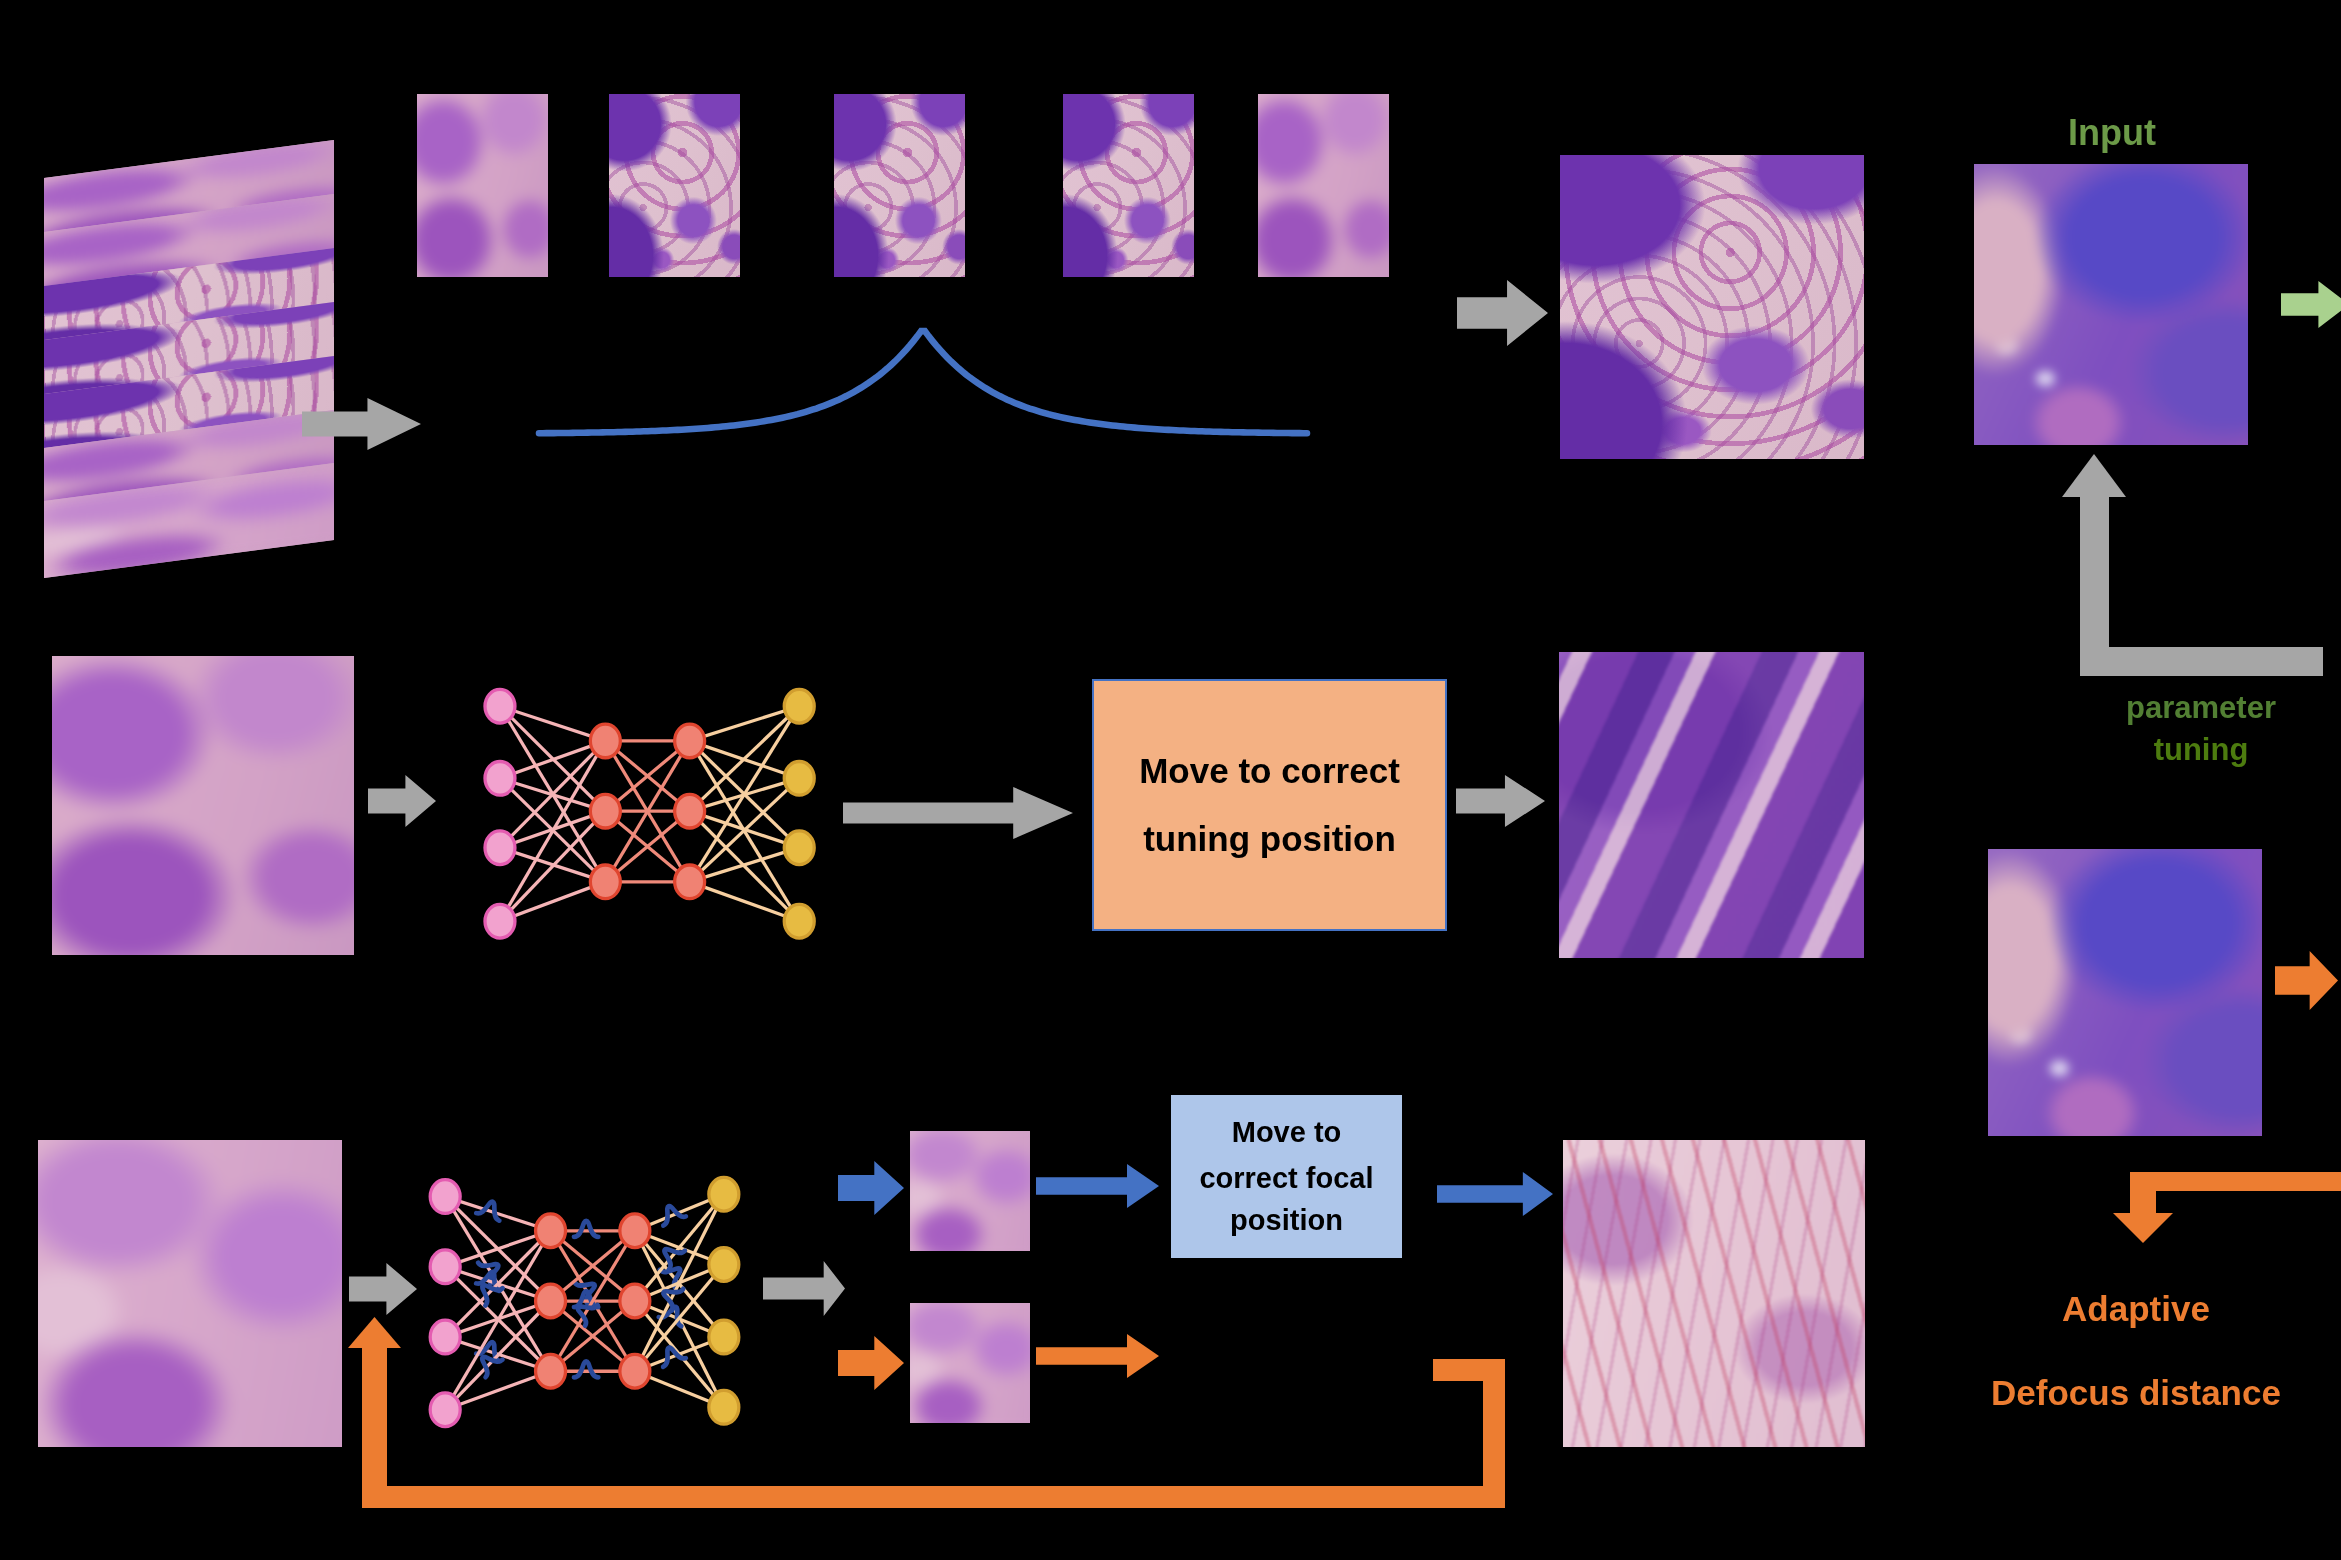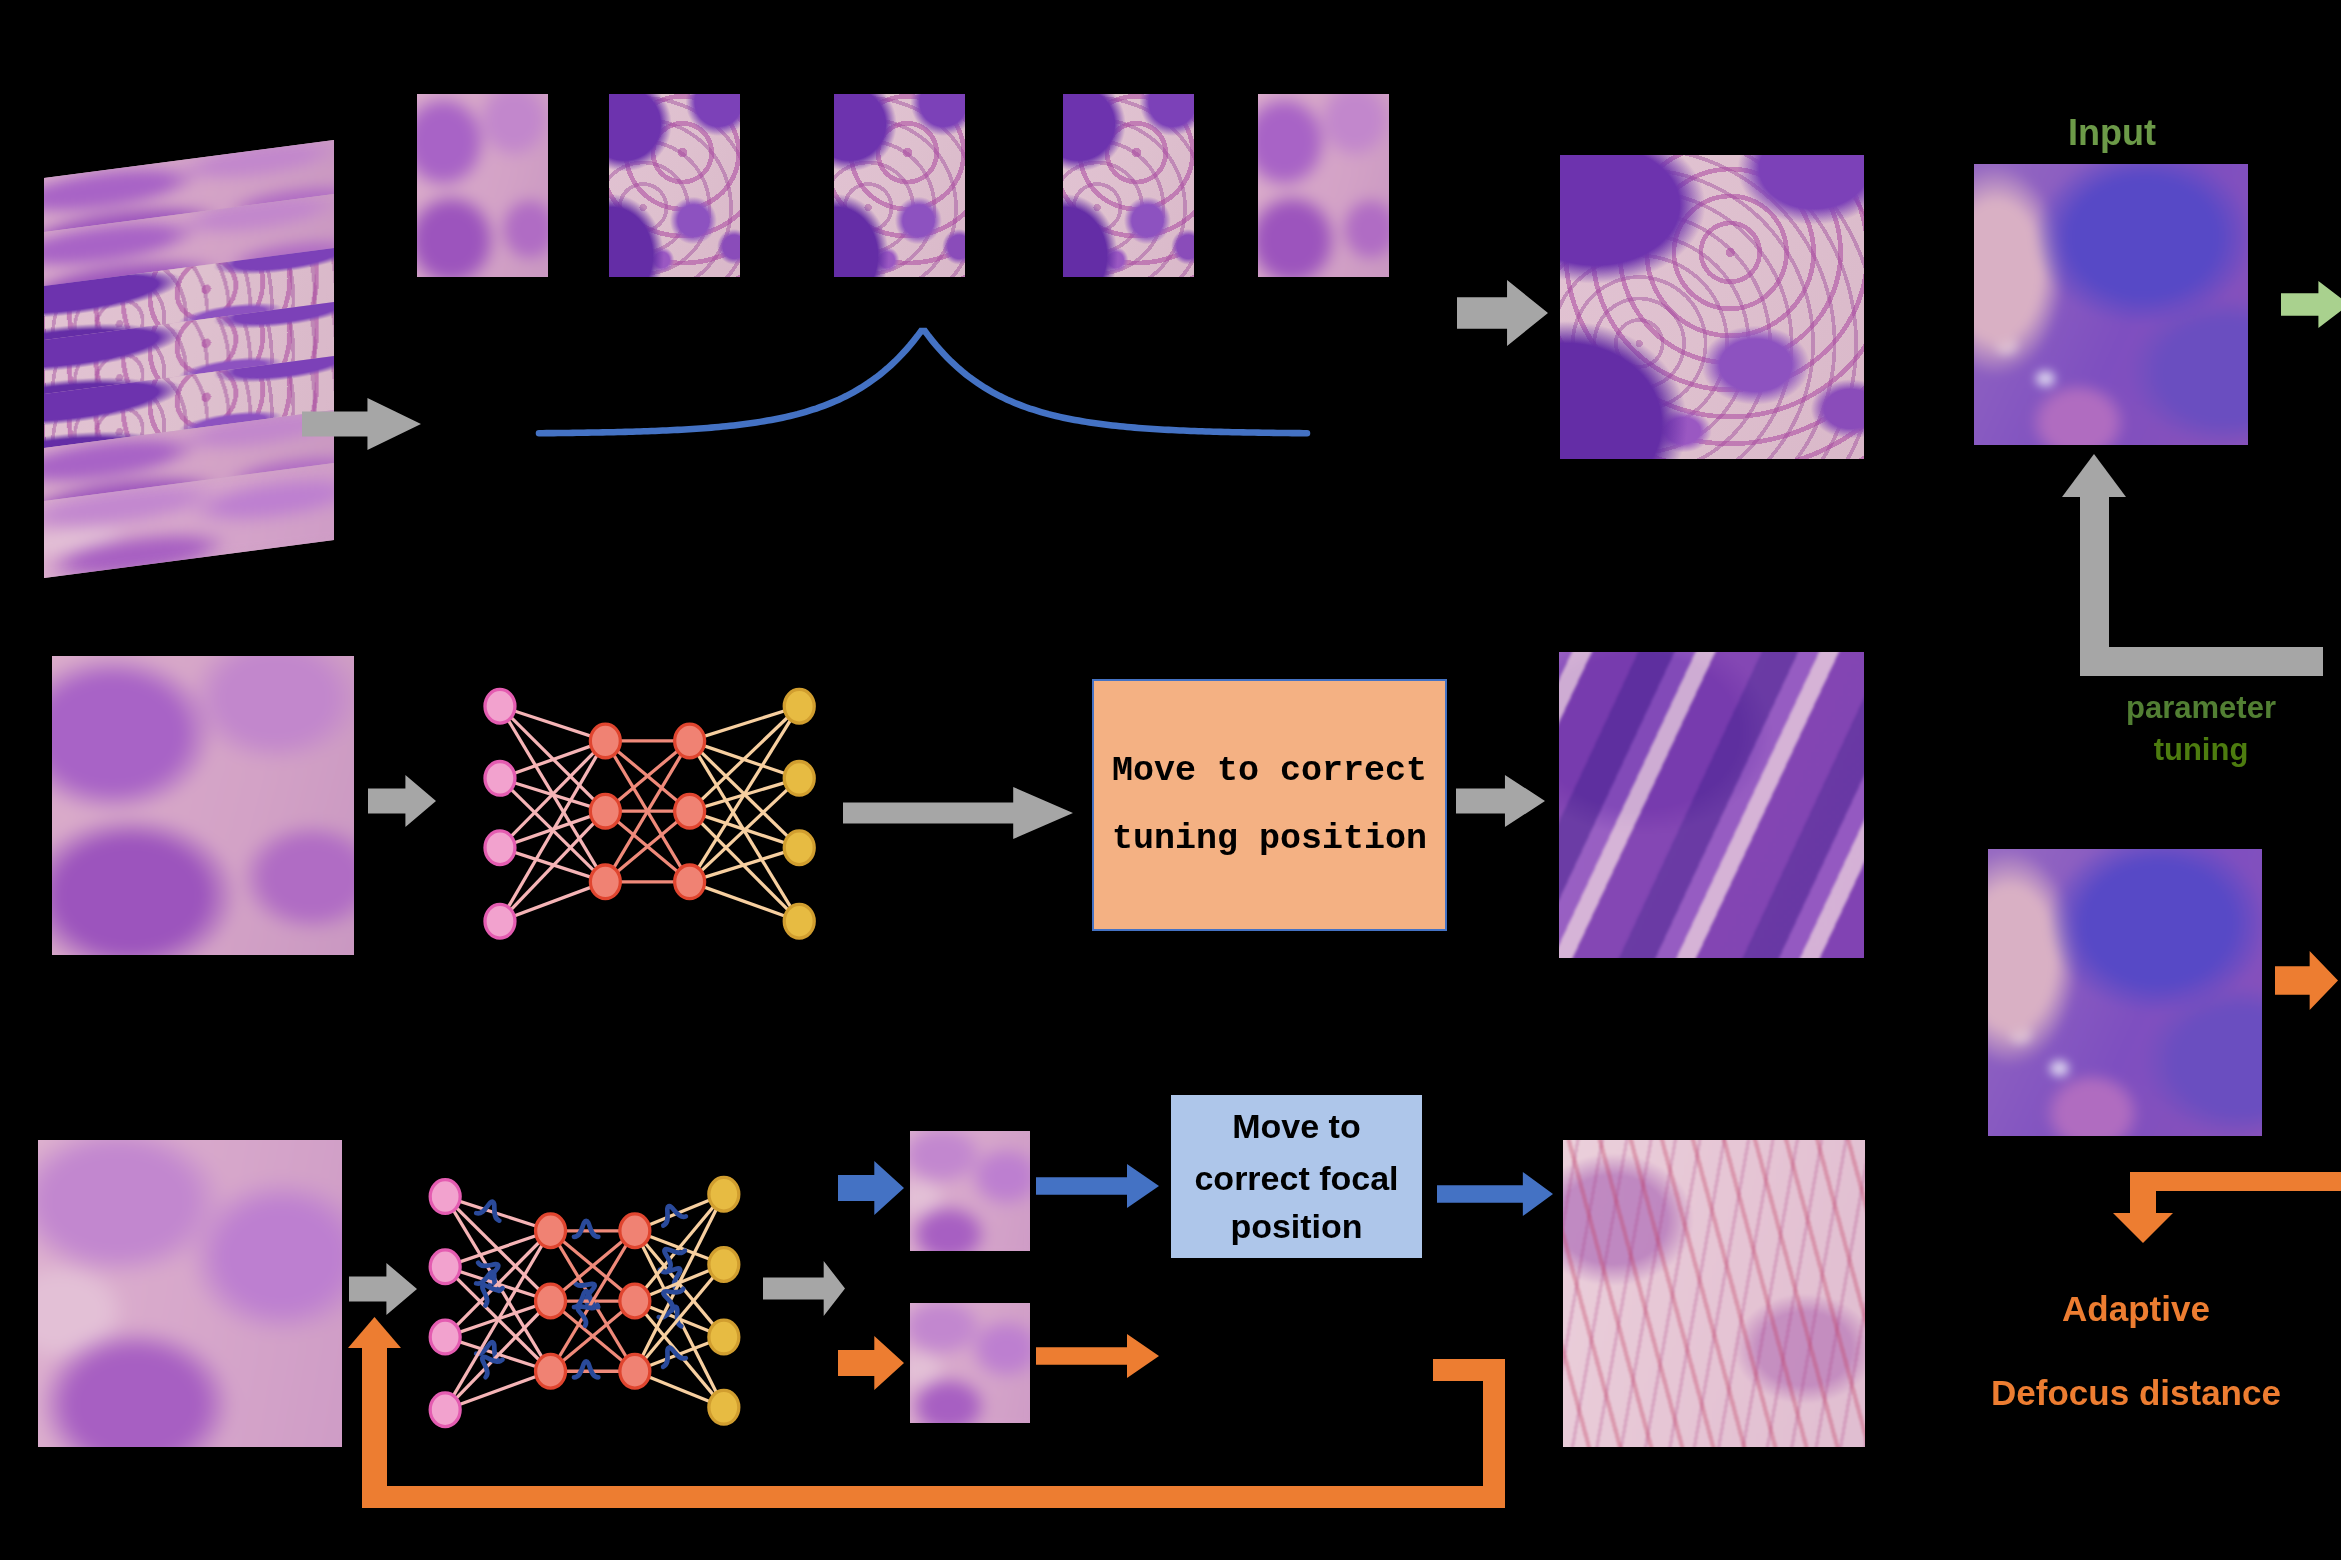--- a/index.html
+++ b/index.html
@@ -62,21 +62,21 @@
       linear-gradient(105deg,#ecd2dc 0%,#e5c4d4 55%,#dfbcd0 100%);
     filter:blur(0.9px);}
   
   .barrow{position:absolute;clip-path:polygon(0 26%,55% 26%,55% 0,100% 50%,55% 100%,55% 74%,0 74%);}
   .barrow.thin{clip-path:polygon(0 30%,74% 30%,74% 0,100% 50%,74% 100%,74% 70%,0 70%);}
   .gray{background:#a6a6a6;} .green{background:#a9d18e;} .blue{background:#4472c4;} .orange{background:#ed7d31;}
   .tri-up{position:absolute;clip-path:polygon(50% 0,100% 100%,0 100%);}
   .tri-down{position:absolute;clip-path:polygon(0 0,100% 0,50% 100%);}
   .rect{position:absolute;}
   
-  .obox{position:absolute;background:#f4b183;display:flex;flex-direction:column;justify-content:center;align-items:center;text-align:center;font-family:Liberation Mono, monospace;}
+  .obox{position:absolute;background:#f4b183;display:flex;flex-direction:column;justify-content:center;align-items:center;text-align:center;}
   .bluebox{position:absolute;background:#aec6ea;display:flex;flex-direction:column;justify-content:center;align-items:center;text-align:center;font-weight:700;color:#000;}
   svg{position:absolute;overflow:visible;}
 </style>
 </head>
 <body>
 
 <div id="canvas">
 
   <div>
     <div class="ph" style="left:44px;top:159px;width:290px;height:77px;transform:skewY(-7.5deg);">
@@ -292,21 +292,21 @@
   <div class="barrow gray" style="left:349px;top:1263px;width:68px;height:52px;"></div>
 
   <div class="barrow thin gray" style="left:763px;top:1261px;width:82px;height:55px;"></div>
 
   <div class="barrow blue" style="left:838px;top:1161px;width:66px;height:54px;"></div>
   <div class="ph" style="left:910px;top:1131px;width:120px;height:120px;">
       <div class="tex blurB"></div>
     </div>
   <div class="barrow thin blue" style="left:1036px;top:1164px;width:123px;height:44px;"></div>
 
-  <div class="bluebox" style="left:1171px;top:1095px;width:251px;height:163px;font-size:34px;">
+  <div class="bluebox" style="left:1171px;top:1095px;width:231px;height:163px;font-size:29px;">
     <div>Move to</div>
     <div style="margin-top:13px;">correct focal</div>
     <div style="margin-top:8.4px;">position</div>
   </div>
   <div class="barrow thin blue" style="left:1437px;top:1172px;width:116px;height:44px;"></div>
 
   <div class="barrow orange" style="left:838px;top:1336px;width:66px;height:54px;"></div>
   <div class="ph" style="left:910px;top:1303px;width:120px;height:120px;">
       <div class="tex blurB"></div>
     </div>

